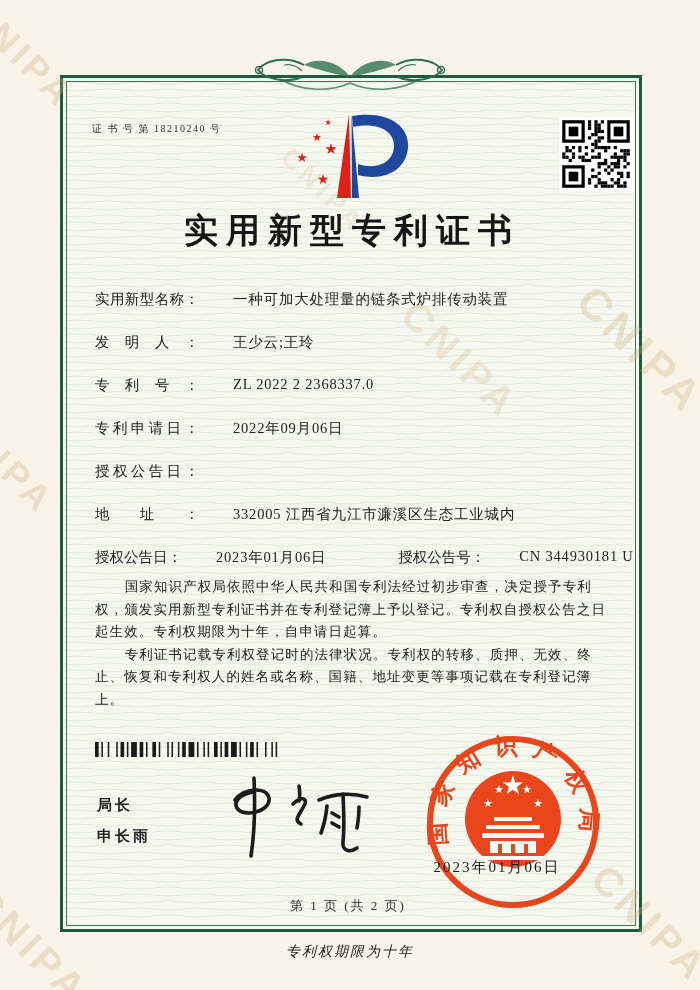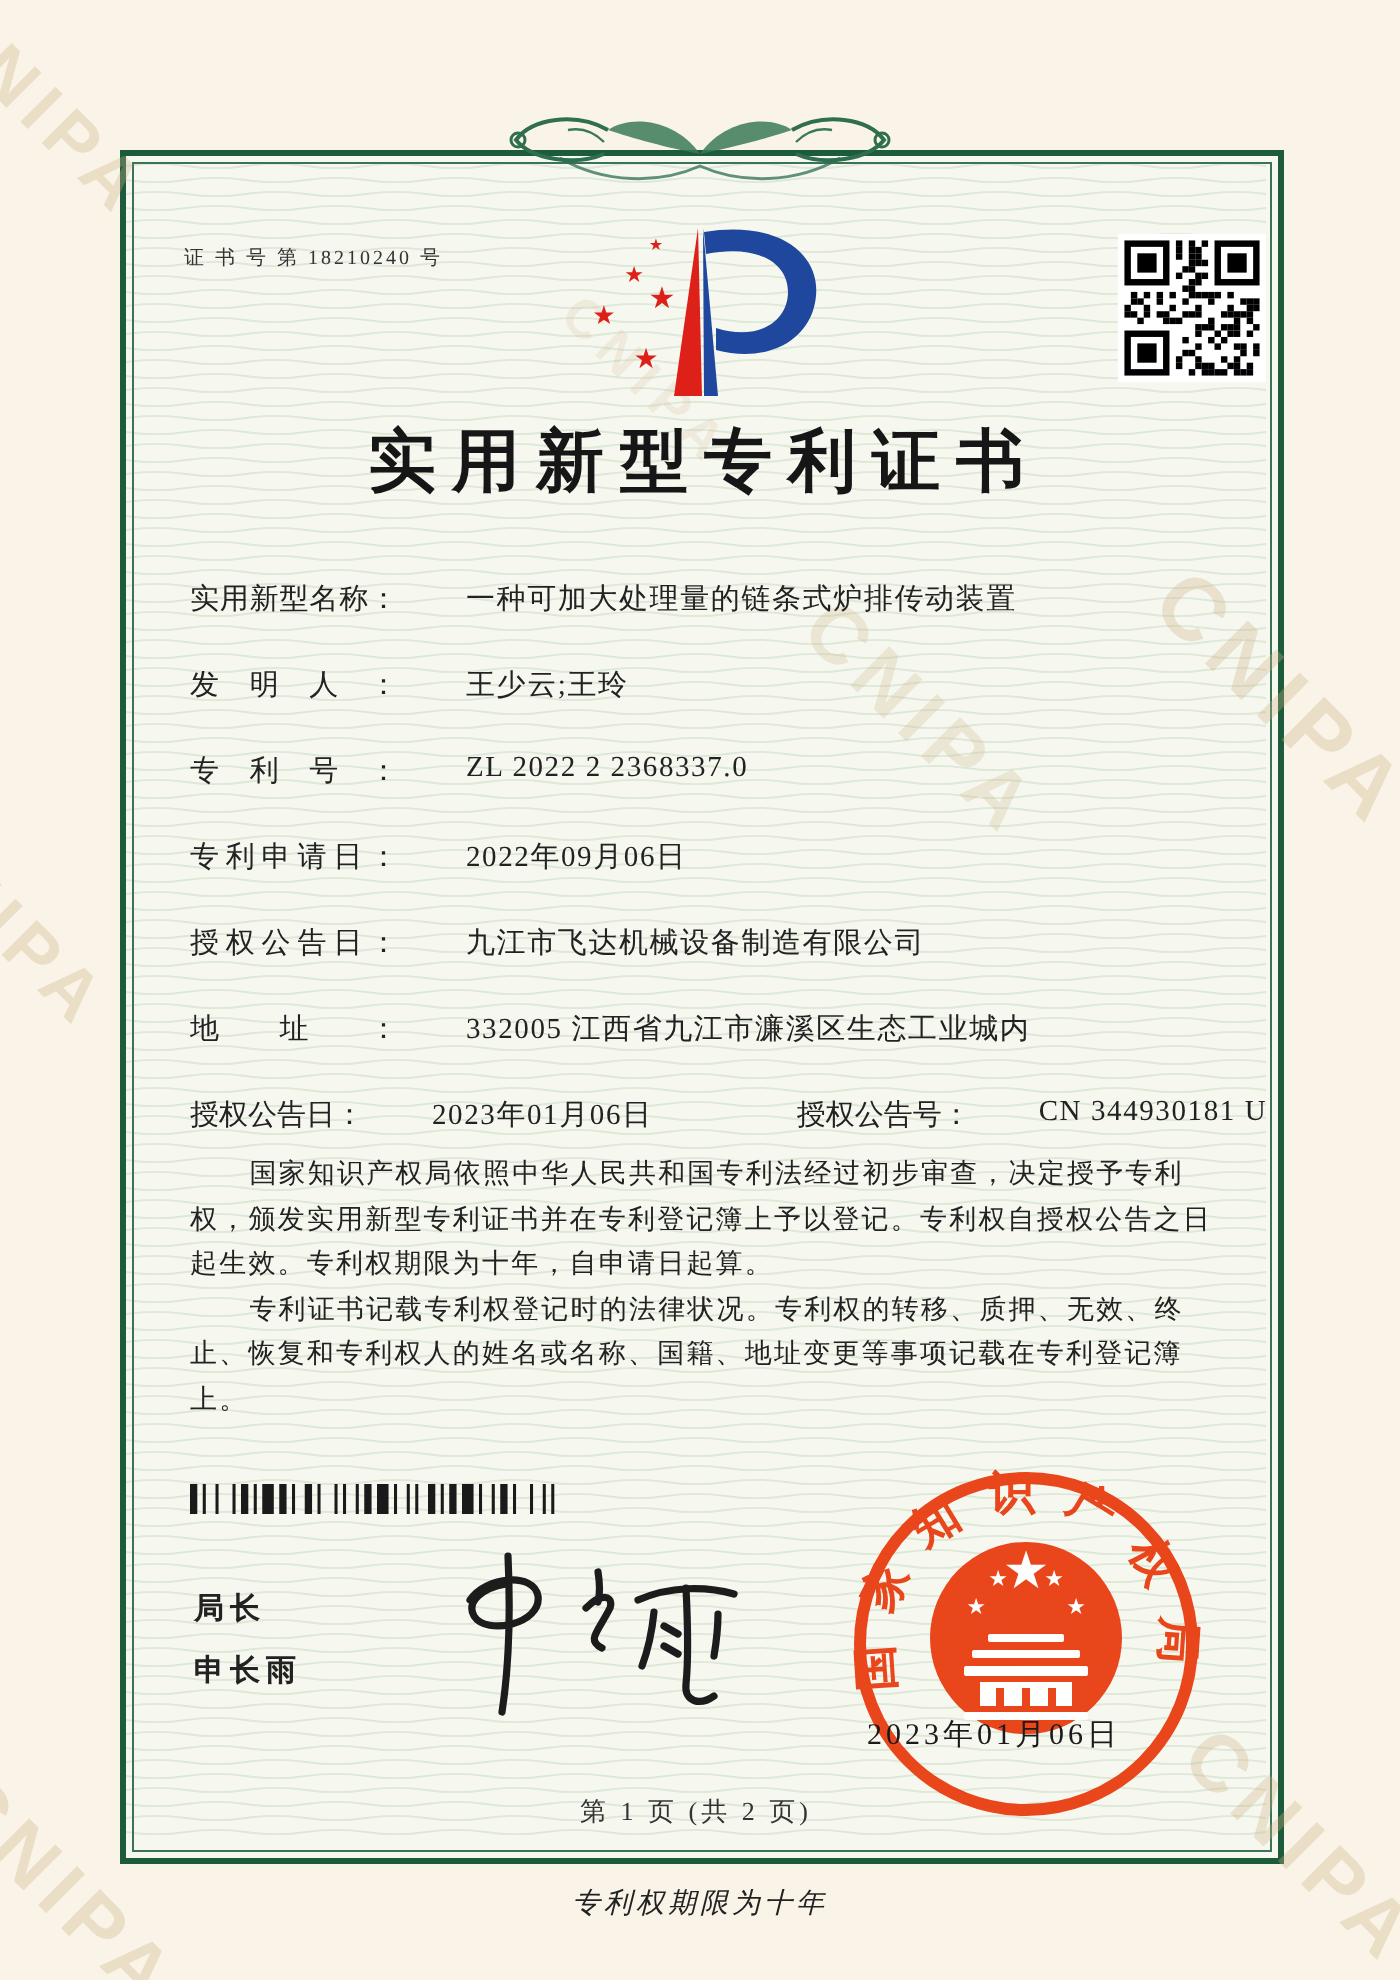--- a/index.html
+++ b/index.html
@@ -353,21 +353,20 @@
       <div class="row">
         <span class="lbl">专利号：</span>
         <span class="val">ZL 2022 2 2368337.0</span>
       </div>
       <div class="row">
         <span class="lbl">专利申请日：</span>
         <span class="val">2022年09月06日</span>
       </div>
       <div class="row">
         <span class="lbl">授权公告日：</span>
-        <span class="val">九江市飞达机械设备制造有限公司</span>
       </div>
       <div class="row">
         <span class="lbl">地址：</span>
         <span class="val">332005 江西省九江市濂溪区生态工业城内</span>
       </div>
       <div class="row">
         <span class="lbl">授权公告日：</span>
         <span class="val" style="width:150px;">2023年01月06日</span>
         <span class="lbl val2-label">授权公告号：</span>
         <span class="val">CN 344930181 U</span>

